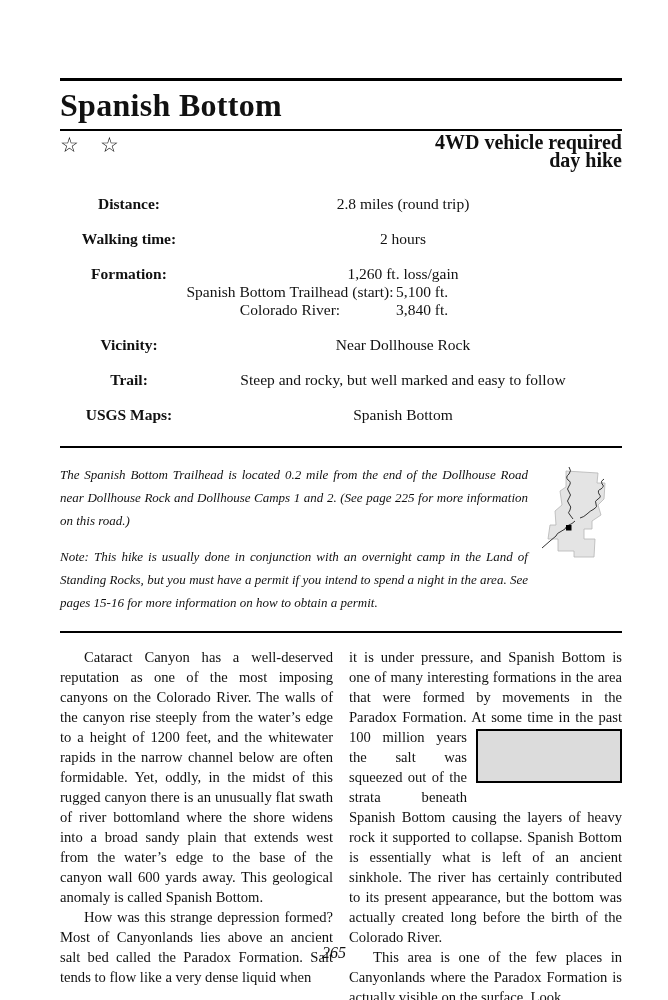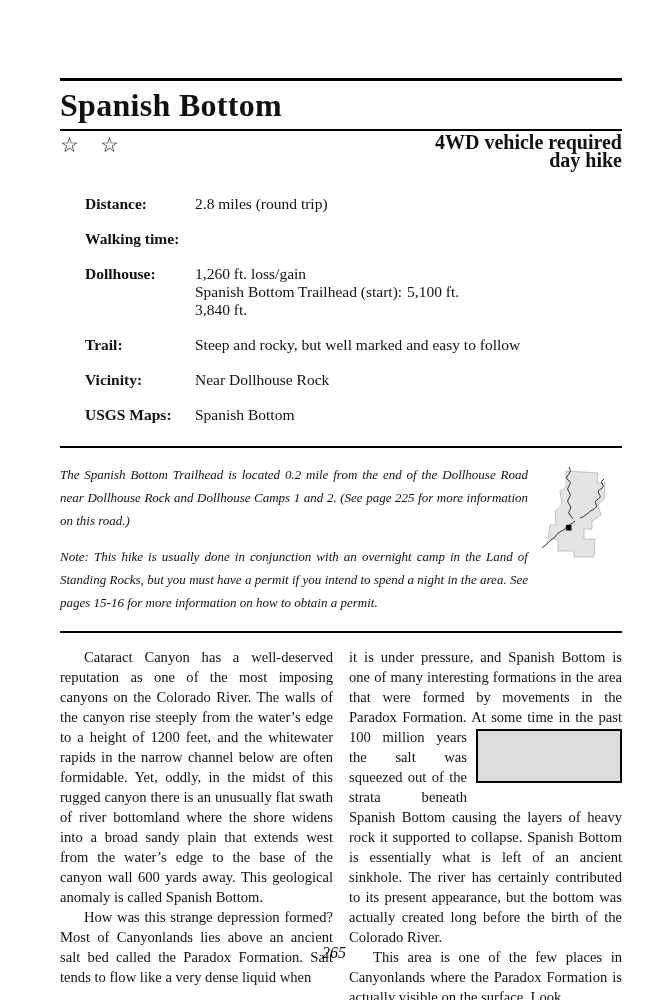--- a/index.html
+++ b/index.html
@@ -27,21 +27,21 @@
     font-size: 32px;
     font-weight: bold;
     margin: 7px 0 7px 0;
     line-height: 34px;
     letter-spacing: 0.3px;
   }
   .subheader { display: flex; justify-content: space-between; align-items: flex-start; margin-top: 3px; }
   .stars { font-size: 21px; letter-spacing: 8px; line-height: 22px; }
   .reqs { text-align: right; font-weight: bold; font-size: 20px; line-height: 17.5px; }
 
-  .specs { margin: 26px 0 0 25px; font-size: 15.5px; line-height: 18px; }
+  .specs { margin: 26px 0 0 14px; font-size: 15.5px; line-height: 18px; text-align: center; }
   .spec-row { display: flex; margin-bottom: 17px; }
   .spec-label { width: 110px; font-weight: bold; flex-shrink: 0; }
   .spec-value { flex: 1; }
   .elev-row { display: flex; }
   .elev-name { width: 212px; flex-shrink: 0; }
 
   .note-section { display: flex; margin-top: 15px; }
   .note-text { flex: 1; font-style: italic; font-size: 13px; line-height: 23px; text-align: justify; padding-right: 10px; }
   .note-text p { margin: 0; }
   .note-text p + p { margin-top: 13px; }
@@ -87,41 +87,43 @@
     </span>
   </div>
 
   <div class="specs">
     <div class="spec-row">
       <span class="spec-label">Distance:</span>
       <span class="spec-value">2.8 miles (round trip)</span>
     </div>
     <div class="spec-row">
       <span class="spec-label">Walking time:</span>
+      <span class="spec-value">2 hours</span>
     </div>
     <div class="spec-row">
-      <span class="spec-label">Dollhouse:</span>
+      <span class="spec-label">Formation:</span>
       <span class="spec-value">
         <span>1,260 ft. loss/gain</span>
         <span class="elev-row">
           <span class="elev-name">Spanish Bottom Trailhead (start):</span>
           <span>5,100 ft.</span>
         </span>
         <span class="elev-row">
+          <span class="elev-name">Colorado River:</span>
           <span>3,840 ft.</span>
         </span>
       </span>
     </div>
     <div class="spec-row">
+      <span class="spec-label">Vicinity:</span>
+      <span class="spec-value">Near Dollhouse Rock</span>
+    </div>
+    <div class="spec-row">
       <span class="spec-label">Trail:</span>
       <span class="spec-value">Steep and rocky, but well marked and easy to follow</span>
-    </div>
-    <div class="spec-row">
-      <span class="spec-label">Vicinity:</span>
-      <span class="spec-value">Near Dollhouse Rock</span>
     </div>
     <div class="spec-row" style="margin-bottom:0;">
       <span class="spec-label">USGS Maps:</span>
       <span class="spec-value">Spanish Bottom</span>
     </div>
   </div>
 
   <div class="rule rule-mid"></div>
 
   <div class="note-section">

